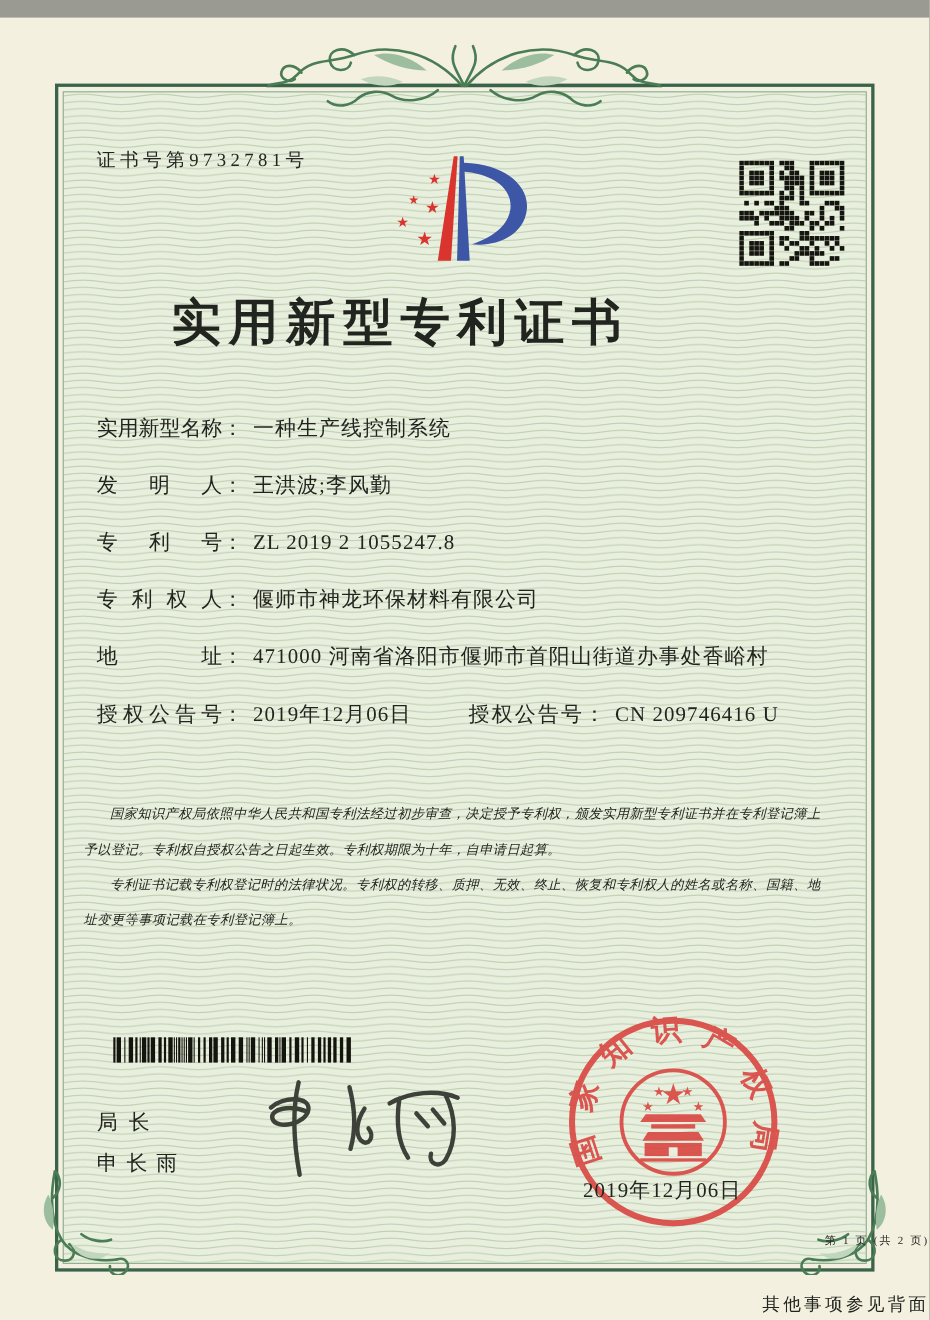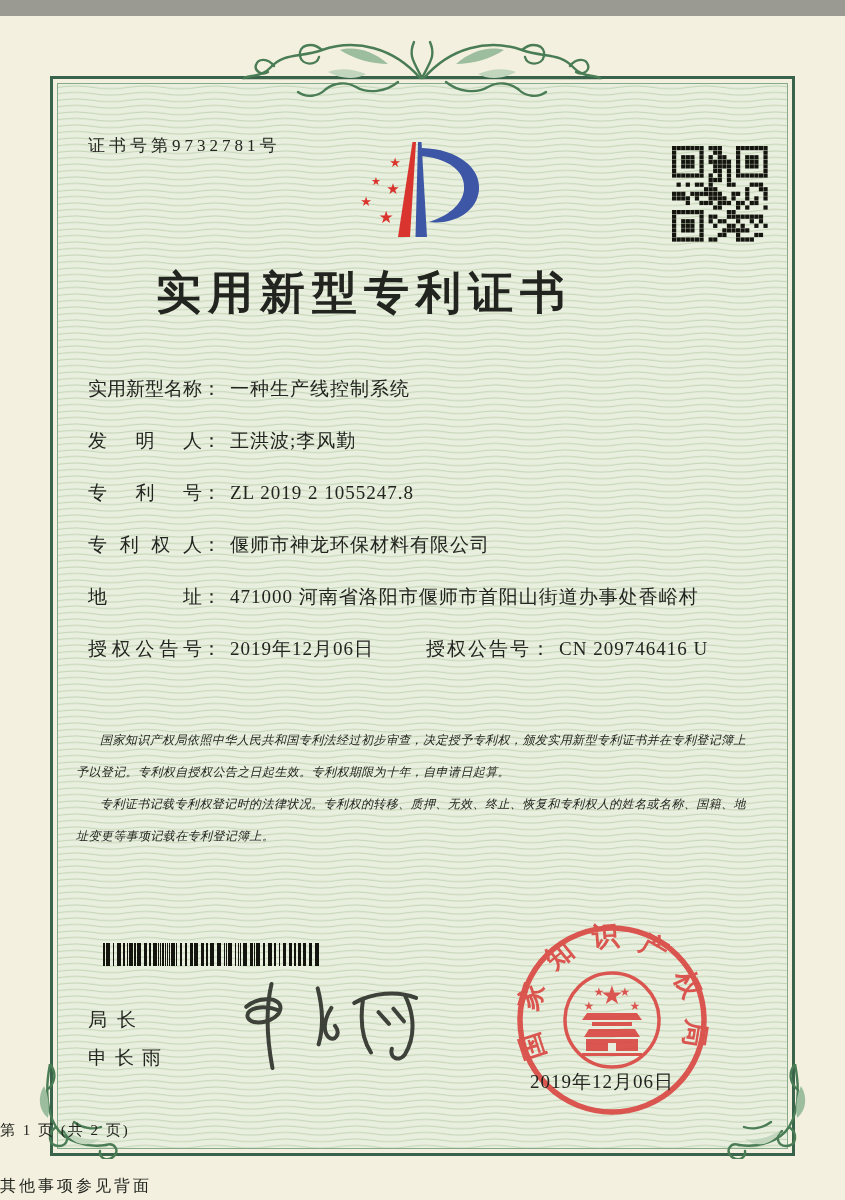--- a/index.html
+++ b/index.html
@@ -28,23 +28,23 @@
              line-height:32px;text-align:justify;letter-spacing:.4px;font-style:italic;}
   .body-text p{margin:0;text-indent:2em;}
   .barcode{position:absolute;left:103px;top:927px;width:224px;height:23px;display:flex;align-items:stretch;}
   .barcode div{flex:none;background:#14140f;}
   .director-title{position:absolute;left:88px;top:991px;font-size:19px;letter-spacing:10px;}
   .director-name{position:absolute;left:88px;top:1029px;font-size:19px;letter-spacing:8px;}
   .signature{position:absolute;left:233px;top:962px;}
   .seal{position:absolute;left:512px;top:904px;mix-blend-mode:multiply;}
   .seal-date{position:absolute;left:502px;top:1053px;width:200px;text-align:center;
              font-size:19px;letter-spacing:1px;z-index:4;}
-  .page-num{position:absolute;left:0;top:1105px;width:845px;text-align:left;
-            font-size:15px;letter-spacing:2px;}
-  .back-note{position:absolute;left:0;top:1160px;width:845px;text-align:left;
+  .page-num{position:absolute;left:0;top:1105px;width:845px;text-align:right;
+            font-size:10px;letter-spacing:2px;}
+  .back-note{position:absolute;left:0;top:1160px;width:845px;text-align:right;
              font-size:16px;letter-spacing:3px;}
 </style>
 </head>
 <body>
 
 <div class="page">
 
   <svg class="waves" width="729" height="1064">
     <defs>
       <pattern id="wv" width="70" height="6.5" patternUnits="userSpaceOnUse">

